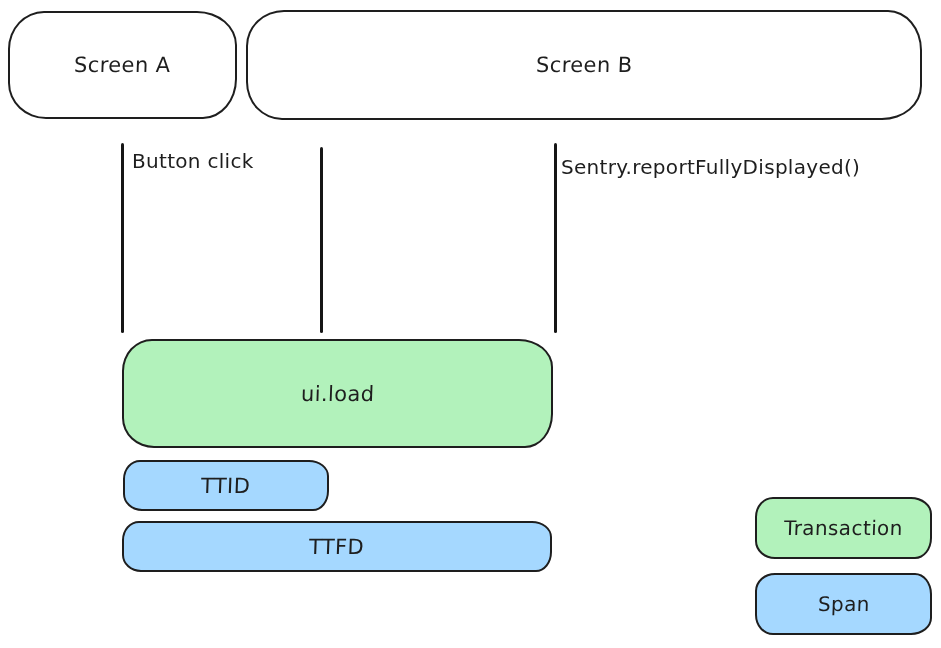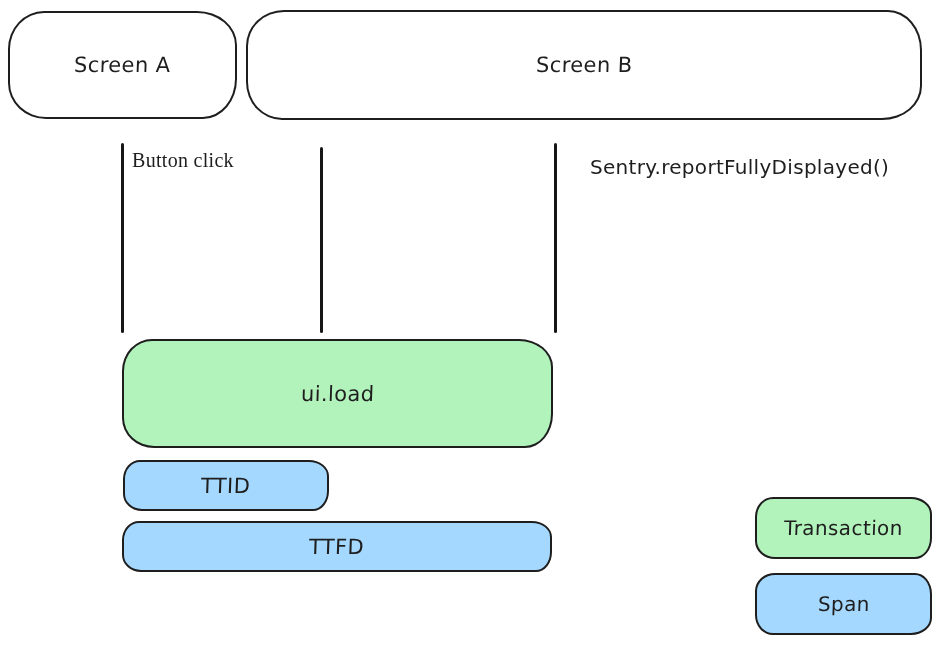--- a/index.html
+++ b/index.html
@@ -49,23 +49,23 @@
   }
   .line-1 { left: 121px; }
   .line-2 { left: 320px; top: 147px; height: 186px; }
   .line-3 { left: 554px; }
   .marker-label {
     position: absolute;
     font-size: 20px;
     letter-spacing: 0.3px;
     white-space: nowrap;
   }
-  .mlabel-1 { left: 132px; top: 149px; font-family: Liberation Serif, serif; }
+  .mlabel-1 { left: 132px; top: 149px; }
   .mlabel-2 { left: 331px; top: 155px; }
-  .mlabel-3 { left: 590px; top: 155px; }
+  .mlabel-3 { left: 561px; top: 155px; }
   
   .bar-ui-load {
     left: 122px; top: 339px; width: 431px; height: 109px;
     border-radius: 30px 34px 28px 32px / 32px 28px 34px 30px;
     font-size: 21px;
   }
   .bar-ttid {
     left: 123px; top: 460px; width: 206px; height: 51px;
     border-radius: 17px 20px 16px 19px / 19px 16px 20px 17px;
     font-size: 21px;

